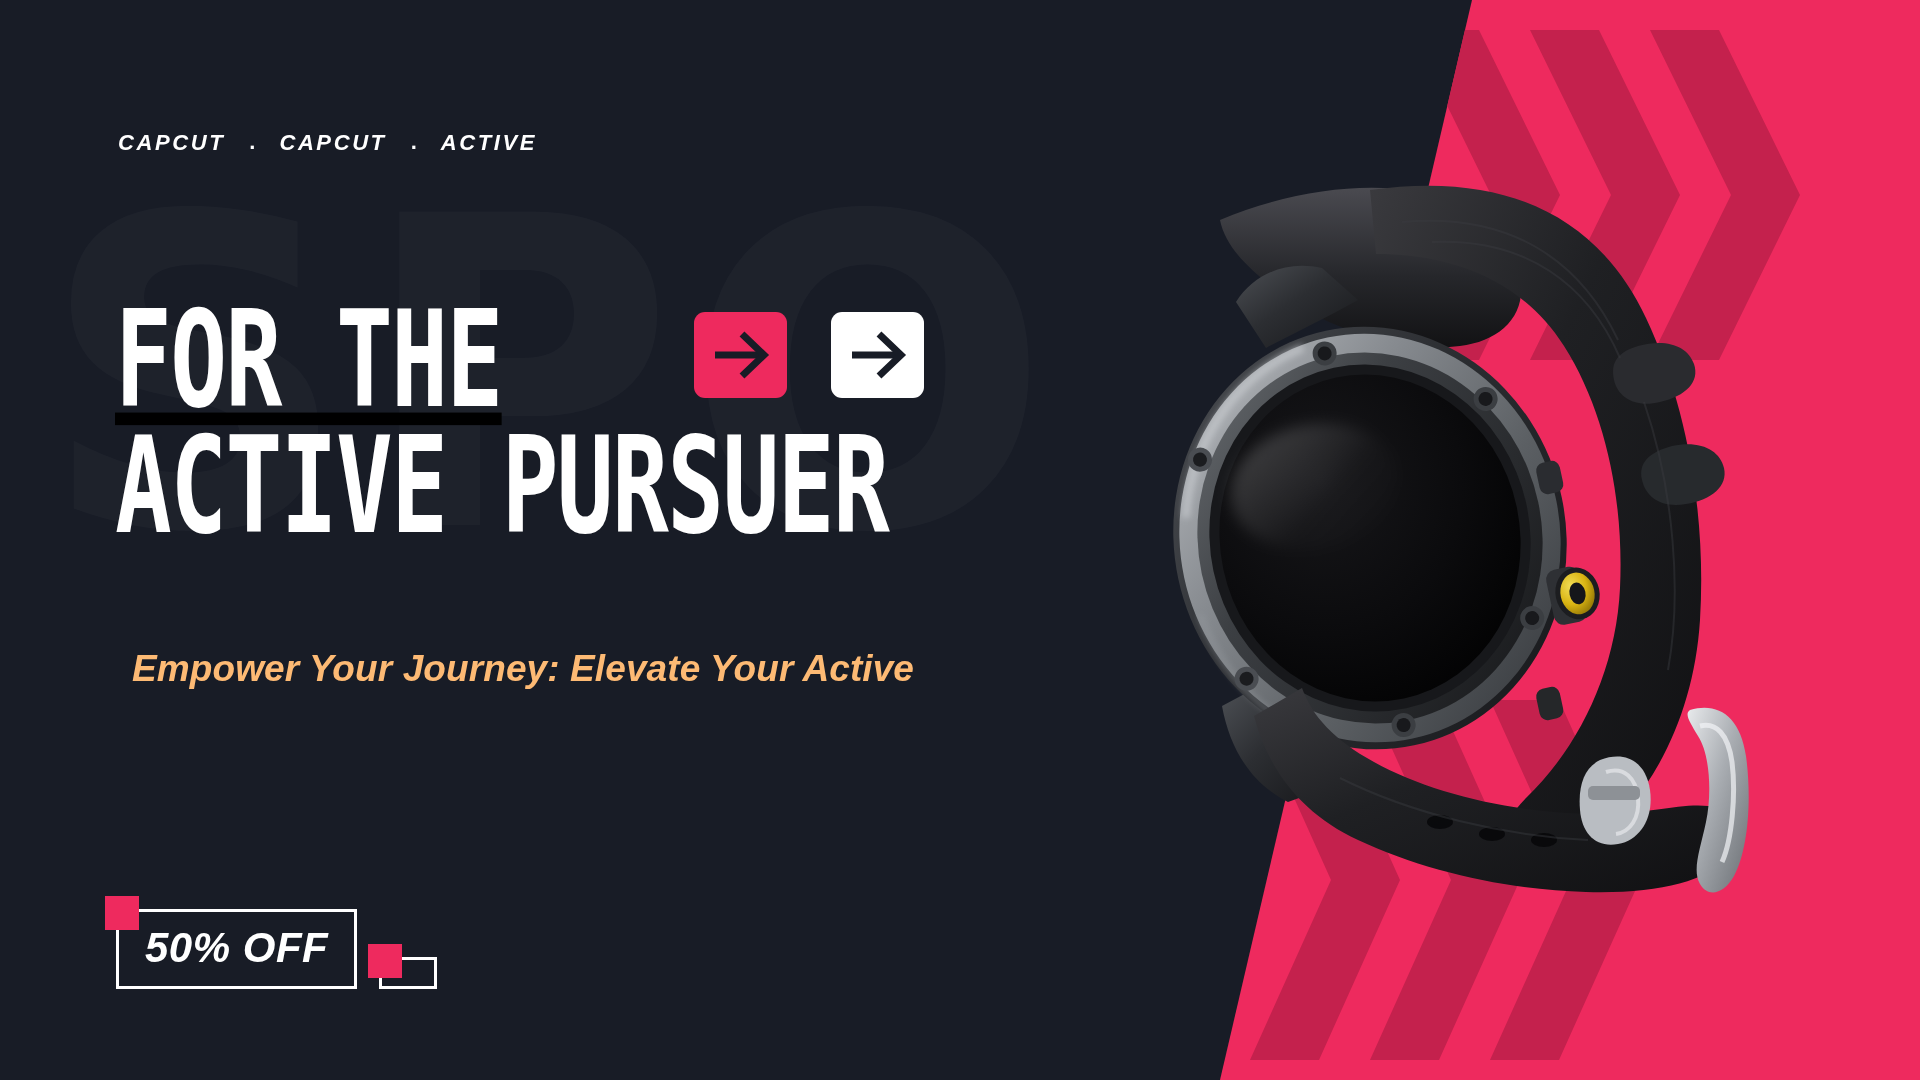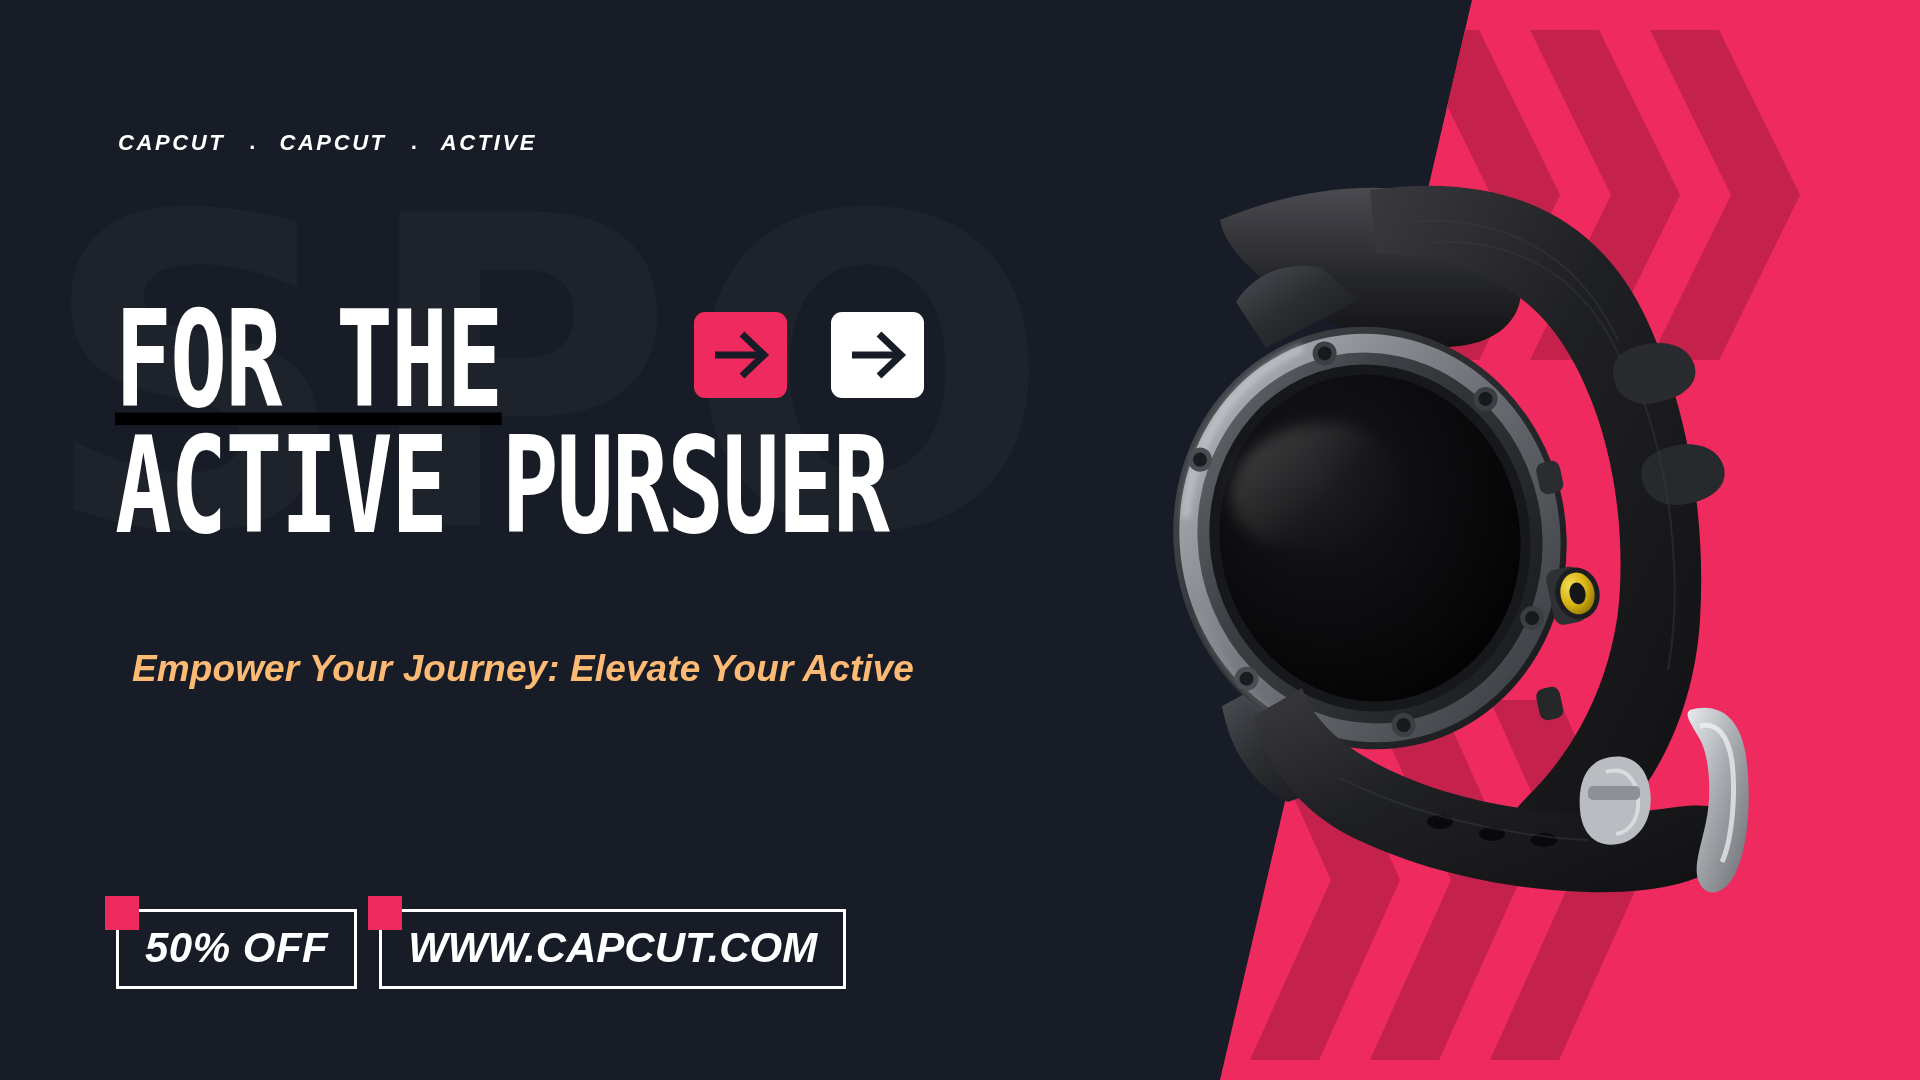--- a/index.html
+++ b/index.html
@@ -246,21 +246,20 @@
     <div>Empower Your Journey: Elevate Your Active</div>
   </div>
 
   <div class="badge-row">
     <div class="badge discount">
       <span class="corner"></span>
       <span class="badge-text">50% OFF</span>
     </div>
     <div class="badge url">
       <span class="corner"></span>
-      <span class="badge-text">WWW.CAPCUT.COM</span>
     </div>
   </div>
 
   <div class="watch">
     <svg viewBox="0 0 760 790" aria-hidden="true">
       <defs>
 
         <linearGradient id="gStrap" x1="0" y1="0" x2="1" y2="1">
           <stop offset="0%" stop-color="#3a3a3e"></stop>
           <stop offset="40%" stop-color="#1f2023"></stop>

